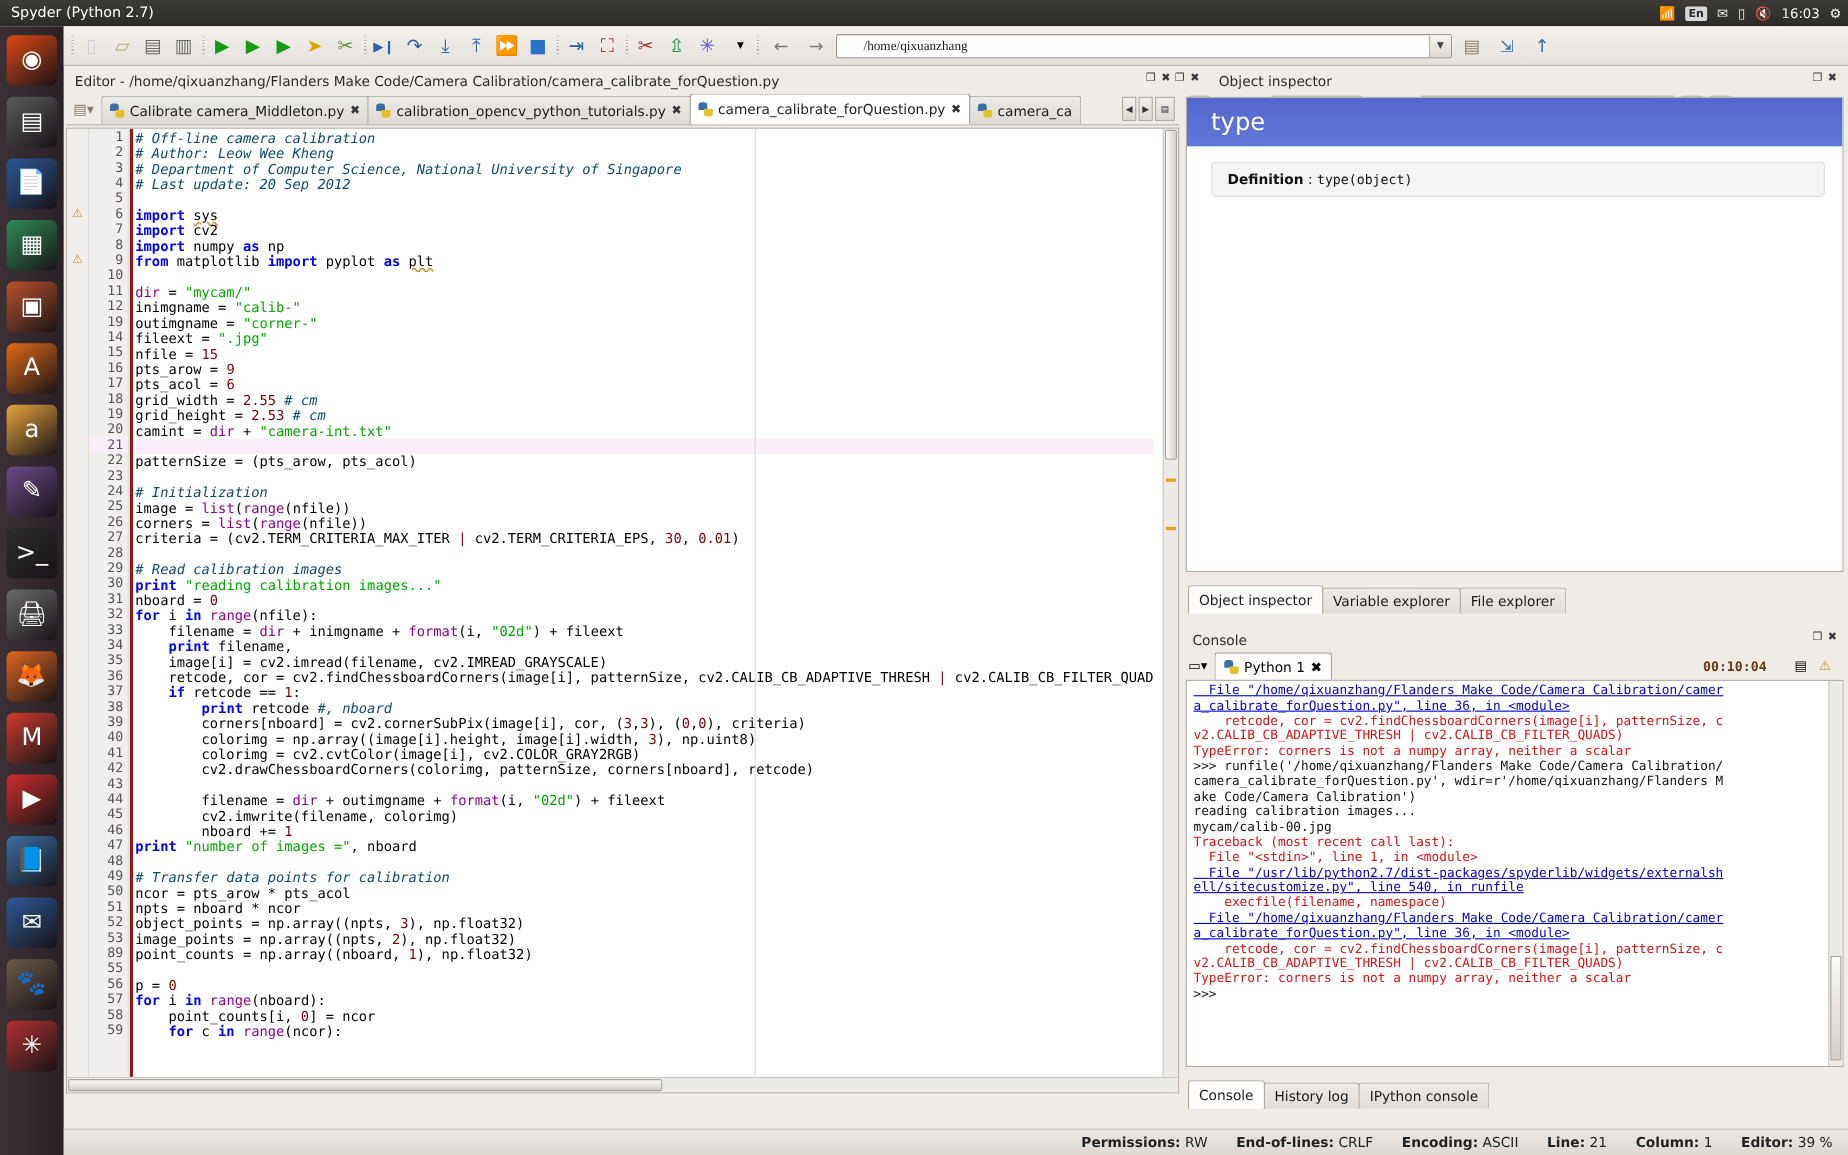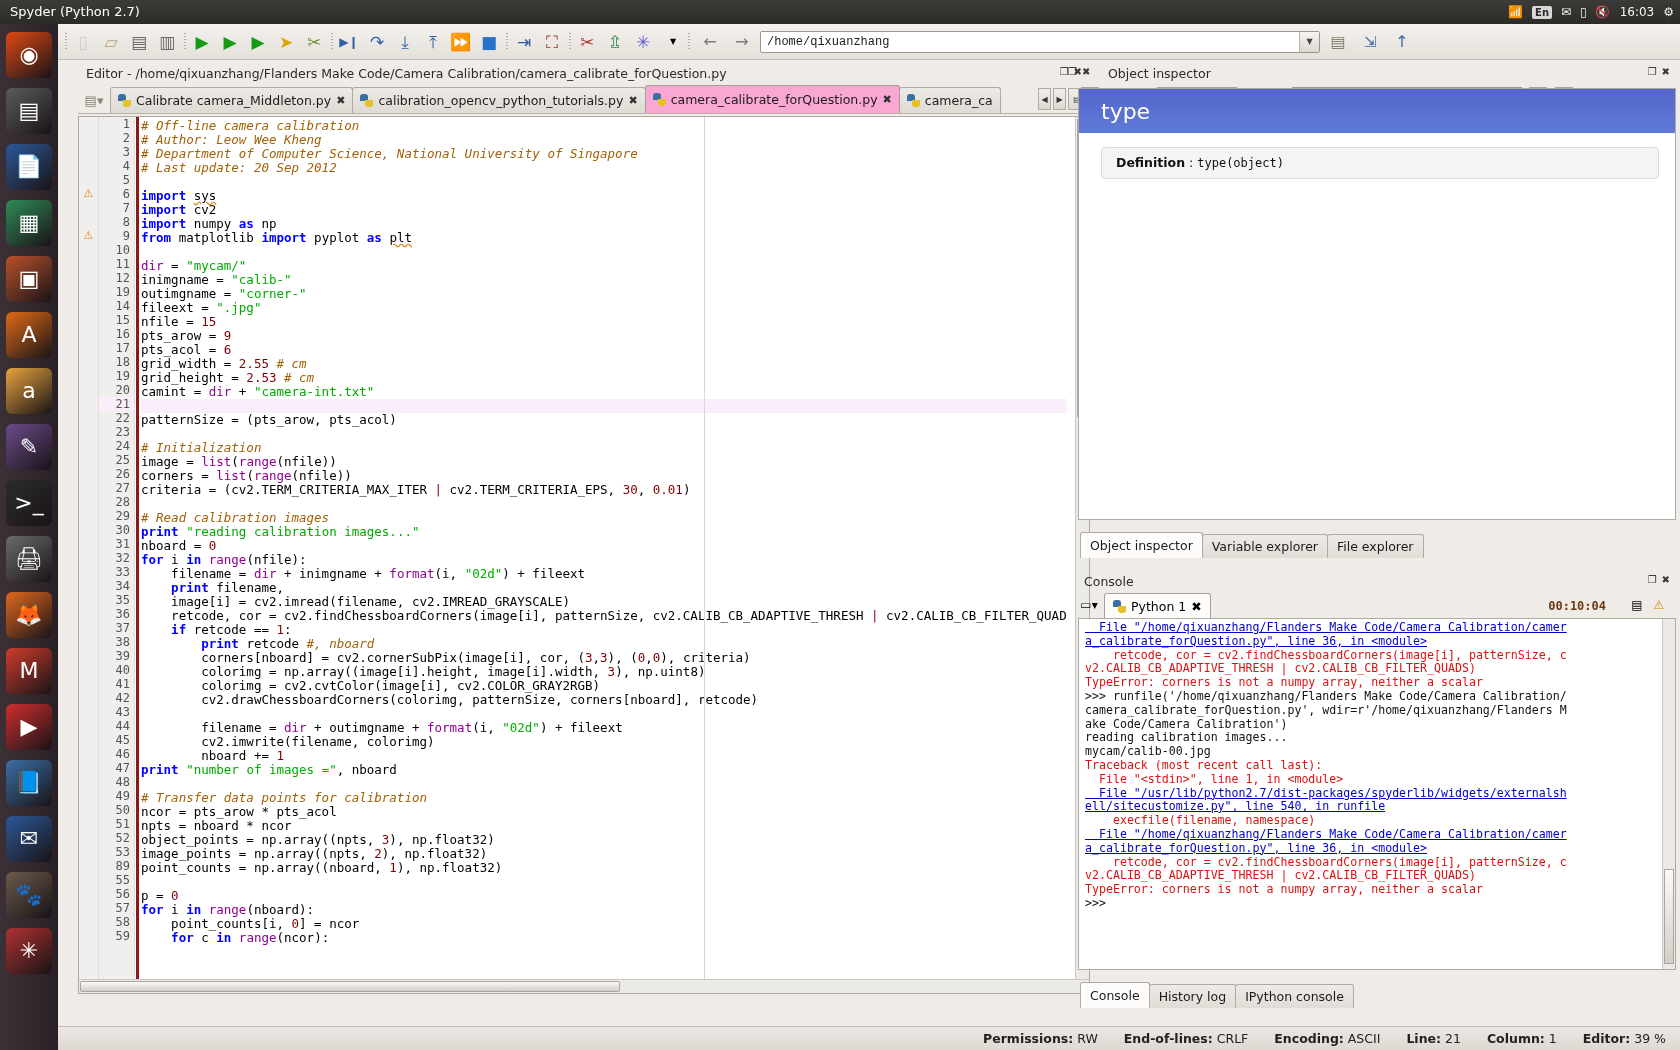--- a/index.html
+++ b/index.html
@@ -37,42 +37,42 @@
     border-radius:3px; position:relative; }
   .tb-sep { width:7px; height:20px; display:flex; align-items:center; justify-content:center;
     color:#9a948d; font-size:9px; letter-spacing:0; }
   .tb-sep::before { content:""; width:2px; height:18px;
     background:repeating-linear-gradient(to bottom,#b4aea7 0 1px,transparent 1px 3px); }
 
   
   #pathbar { display:flex; align-items:center; gap:4px; margin-left:6px; }
   #pathfield { width:560px; height:22px; background:#fff; border:1px solid #9c968e;
     border-radius:2px; display:flex; align-items:center; position:relative; }
-  #pathfield .txt { padding-left:6px; font-size:12px; color:#1a1a1a;
-    font-family:Liberation Mono, monospace; }
+  #pathfield .txt { padding-left:24px; font-size:12px; color:#1a1a1a;
+    font-family:Liberation Serif, serif; }
   #pathfield .drop { position:absolute; right:0; top:0; width:20px; height:20px;
     background:linear-gradient(to bottom,#f6f4f1,#ddd8d1); border-left:1px solid #bbb5ad;
     display:flex; align-items:center; justify-content:center; font-size:8px; color:#444; }
 
   
-  #editor-pane { position:absolute; left:20px; top:38px; width:1012px; height:946px; }
+  #editor-pane { position:absolute; left:2px; top:38px; width:1012px; height:946px; }
   .pane-title { height:22px; display:flex; align-items:center; font-size:12.5px;
     color:#2b2b2b; padding-left:8px; position:relative; }
   .pane-title .dock-ic { position:absolute; right:8px; top:4px; display:flex; gap:5px;
     font-size:11px; color:#4a4a4a; }
 
   .tabbar { height:30px; display:flex; align-items:flex-end; padding-left:4px;
     border-bottom:1px solid #b8b2ab; position:relative; }
   .tabbar .browse { width:24px; height:22px; display:flex; align-items:center;
     justify-content:center; margin-right:4px; margin-bottom:2px; }
   .etab { height:26px; display:flex; align-items:center; gap:5px; padding:0 7px;
     background:linear-gradient(to bottom,#eceae6,#dedad4); border:1px solid #b0aaa3;
     border-bottom:none; border-radius:3px 3px 0 0; font-size:12.5px; color:#1c1c1c;
     margin-right:-1px; white-space:nowrap; }
-  .etab.active { background:#f9a8d4; height:28px; border-color:#a49e97; z-index:3;margin-top:48px; }
+  .etab.active { background:#ffffff; height:28px; border-color:#a49e97; z-index:3;margin-top:48px; }
   .etab .pyic { width:13px; height:13px; position:relative; display:inline-block; }
   .etab .pyic::before { content:""; position:absolute; left:0; top:0; width:8px; height:7px;
     background:#3a6ea5; border-radius:3px 3px 0 0; }
   .etab .pyic::after { content:""; position:absolute; right:0; bottom:0; width:8px; height:7px;
     background:#e3c02c; border-radius:0 0 3px 3px; }
   .etab .x { font-size:11px; color:#333; font-weight:bold; }
   .tabnav { position:absolute; right:4px; bottom:3px; display:flex; align-items:center; gap:2px; }
   .tabnav .arw { width:13px; height:22px; background:linear-gradient(to bottom,#f1eeea,#ddd8d1);
     border:1px solid #b0aaa3; display:flex; align-items:center; justify-content:center;
     font-size:8px; color:#333; }
@@ -89,21 +89,21 @@
     color:#000; white-space:pre; padding-top:2px; }
   .crow { height:14px; line-height:14px; white-space:pre; position:relative; }
   .crow.cur { background:#fbeefb; }
   .lnum { height:14px; line-height:14px; text-align:right; padding-right:4px;
     font-family:"DejaVu Sans Mono", monospace; font-size:12px; color:#555; }
   .warnmark { height:14px; line-height:13px; text-align:center; color:#e08a12; font-size:11px; }
   .edge { position:absolute; left:625px; top:0; width:1px; height:876px; background:#d8d8d8; }
   
   .k { color:#0000ff; font-weight:bold; }
   .s { color:#00aa00; }
-  .c { color:#a16207; font-style:italic; }
+  .c { color:#0c4a6e; font-style:italic; }
   .n { color:#800000; }
   .b { color:#900090; }
   .df { color:#000; }
   .sp { text-decoration:underline; text-decoration-style:wavy; text-decoration-color:#d08a2a; }
 
   #code-scroll { position:absolute; right:0; top:0; width:14px; height:876px;
     background:#eceae7; border-left:1px solid #ccc7c1; }
   #code-scroll .thumb { position:absolute; left:1px; top:1px; width:11px; height:300px;
     background:linear-gradient(to right,#fbfaf9,#d3cec7); border:1px solid #aaa49d;
     border-radius:2px; }

